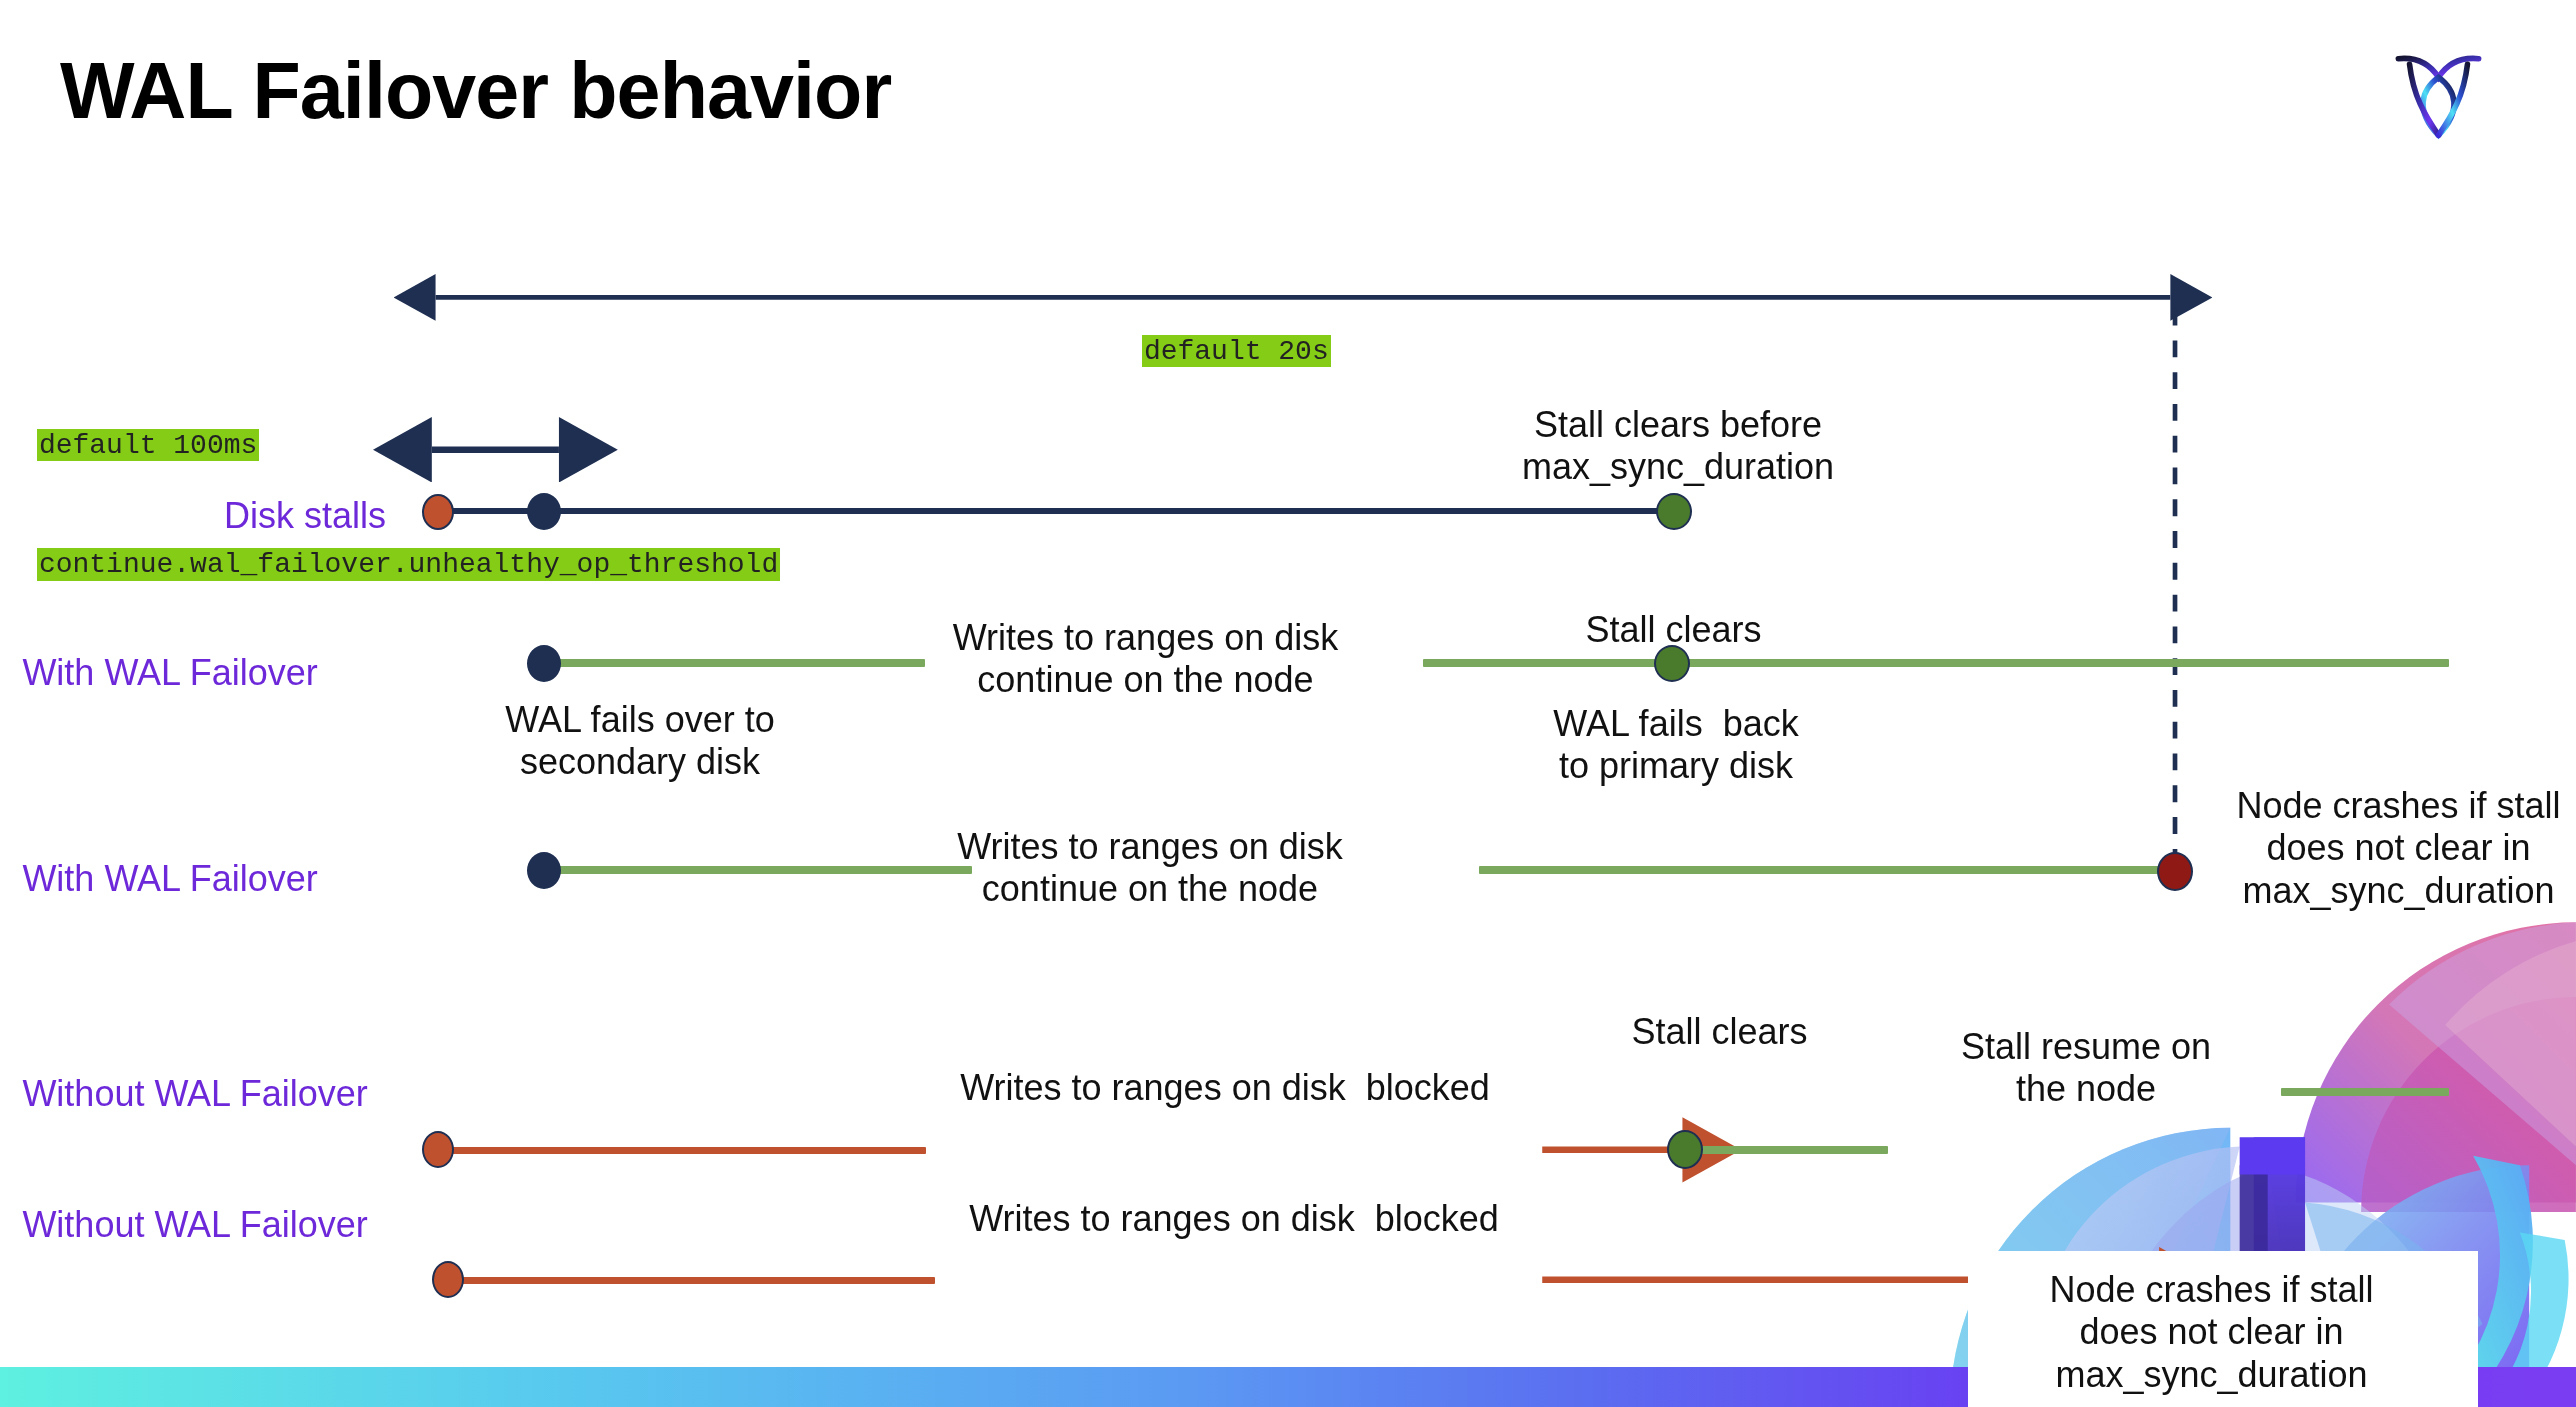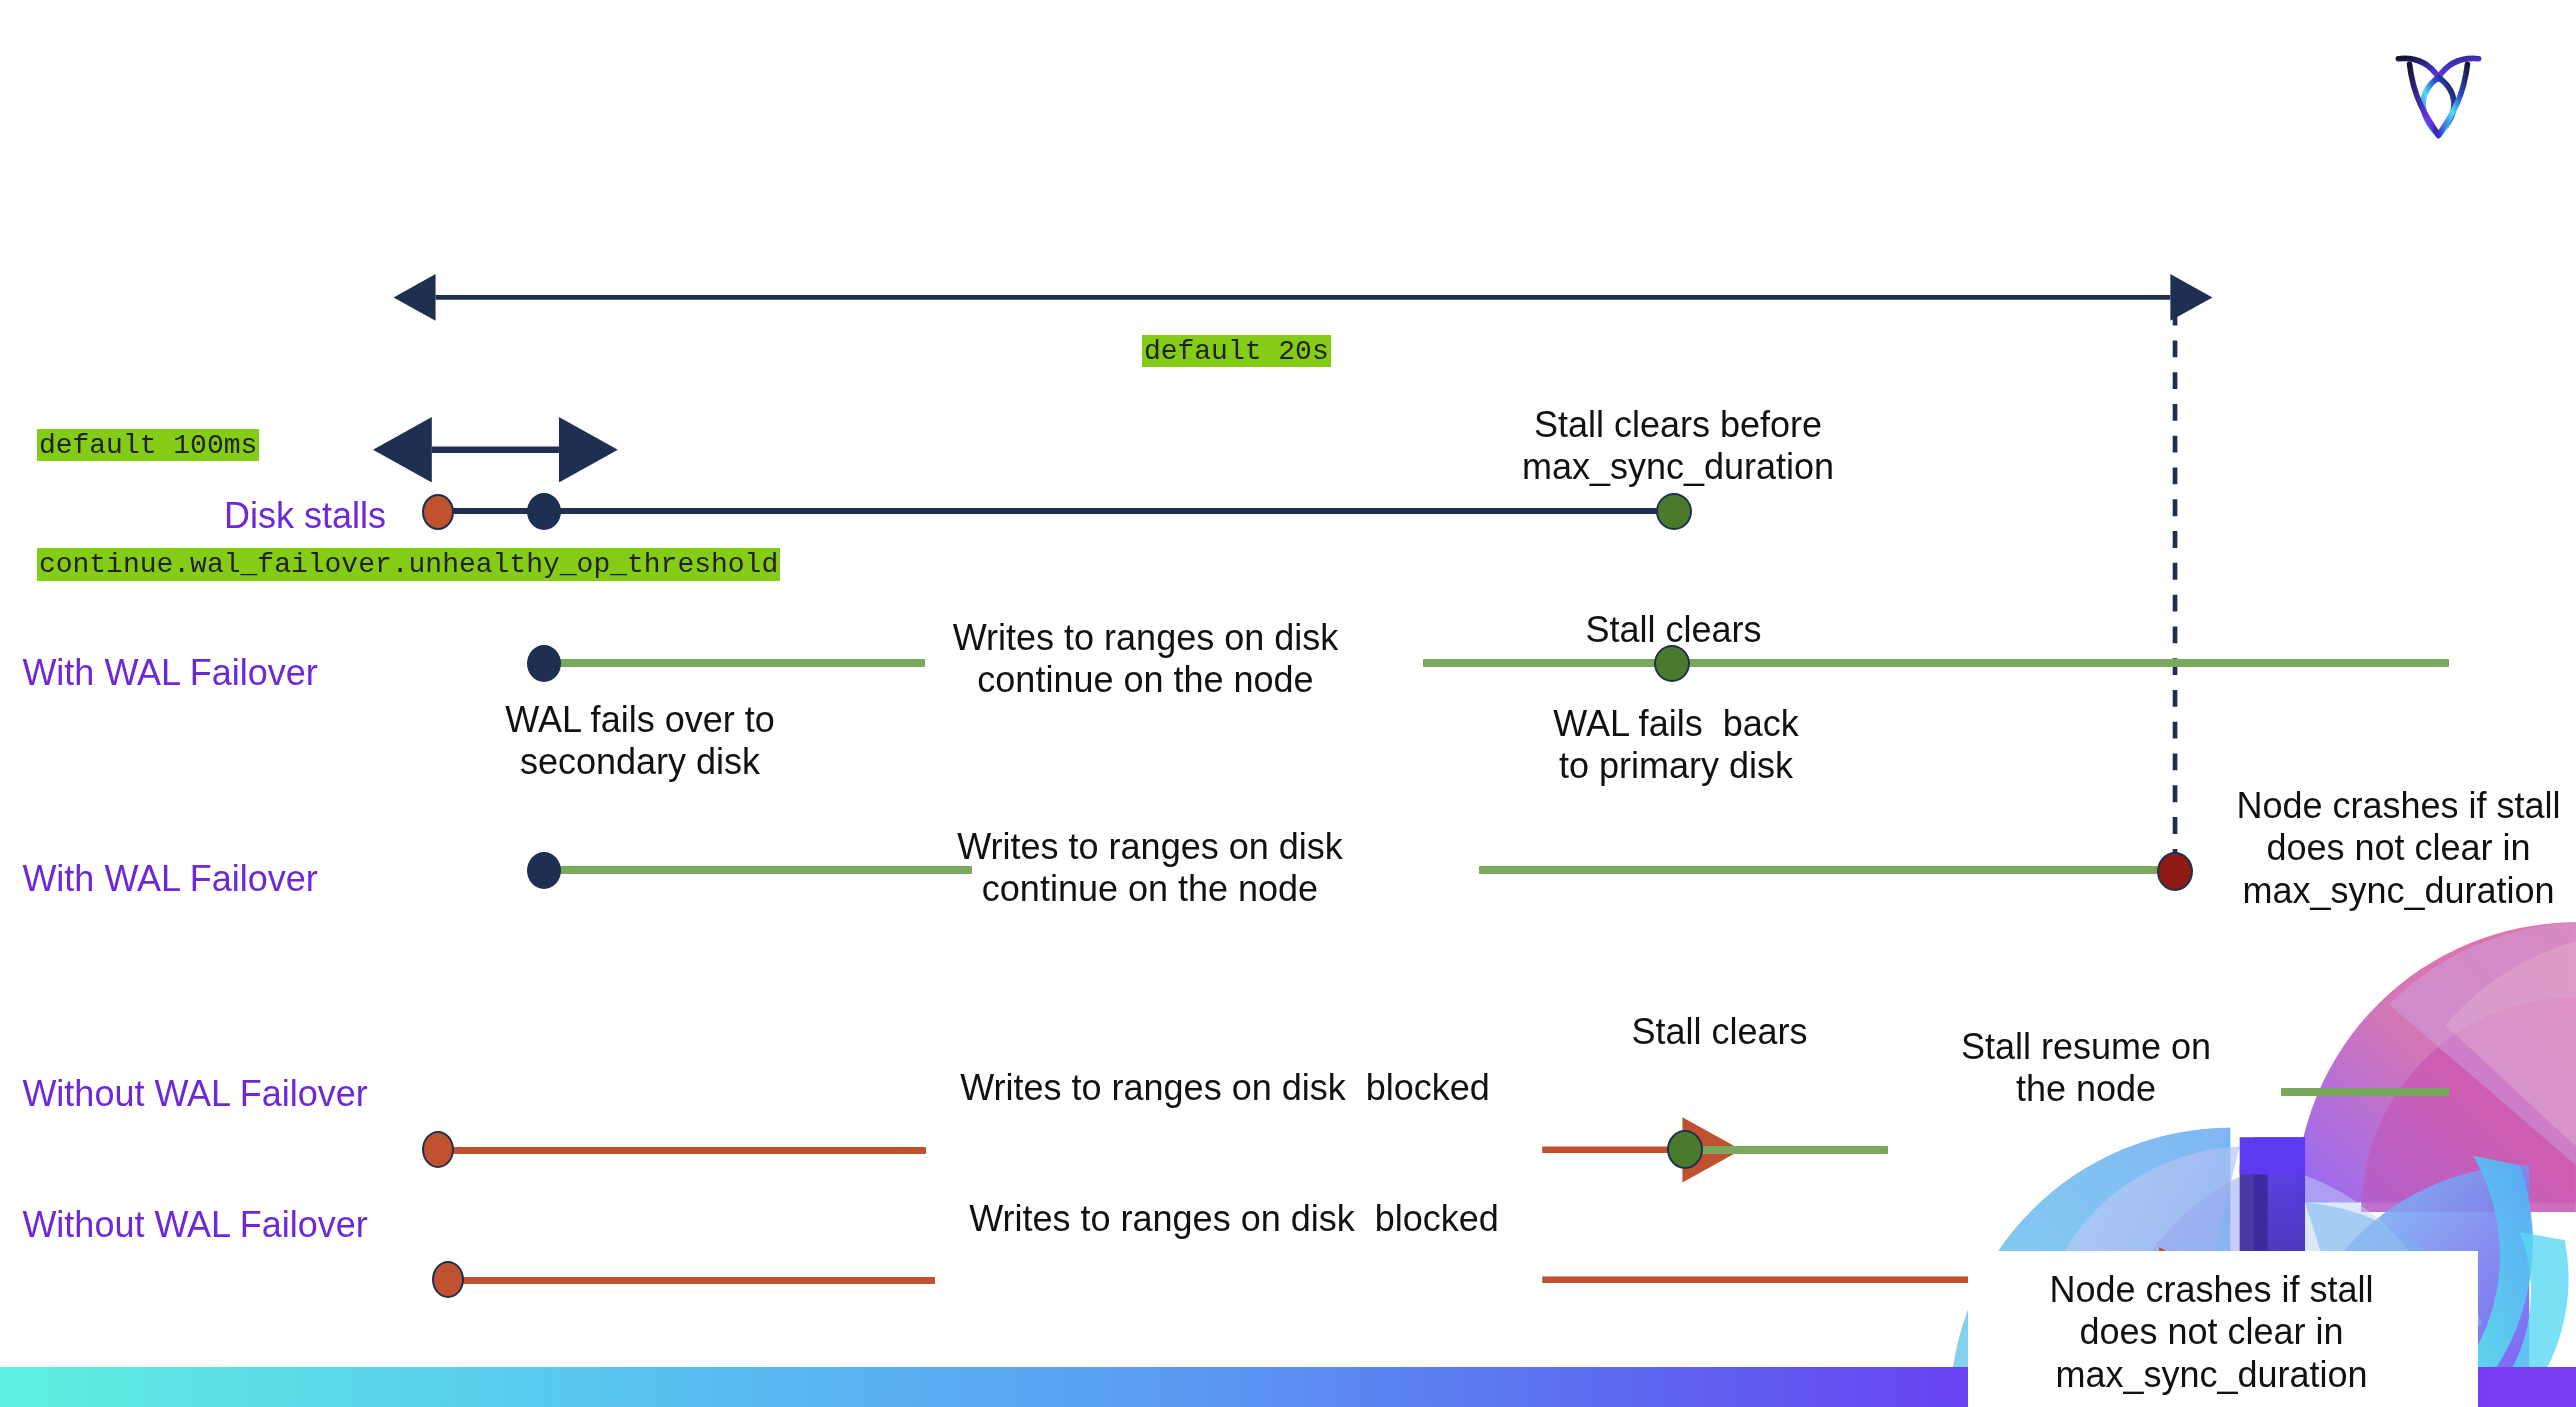--- a/index.html
+++ b/index.html
@@ -111,20 +111,21 @@
 
       <path d="M415 270 L415 560 L470 560 L470 270 Z" fill="url(#gPurp)" opacity="0.95"></path>
       <path d="M400 300 L400 560 L430 560 L430 300 Z" fill="#3b2a9a" opacity="0.9"></path>
 
       <path d="M400 270 L470 270 L470 310 L400 310 Z" fill="#5b3af0"></path>
     </svg>
   </div>
 
   <div class="bottom-strip"></div>
 
+  <div class="title">WAL Failover behavior</div>
 
   <div class="logo">
     <svg viewBox="0 0 106 114" width="99" height="107">
       <defs>
         <linearGradient id="lg1" x1="0" y1="0" x2="1" y2="1">
           <stop offset="0" stop-color="#141432"></stop>
             <stop offset="0.45" stop-color="#3b2fb0"></stop>
           <stop offset="0.75" stop-color="#6f35f0"></stop>
             <stop offset="1" stop-color="#2b1f8a"></stop>
         </linearGradient>

